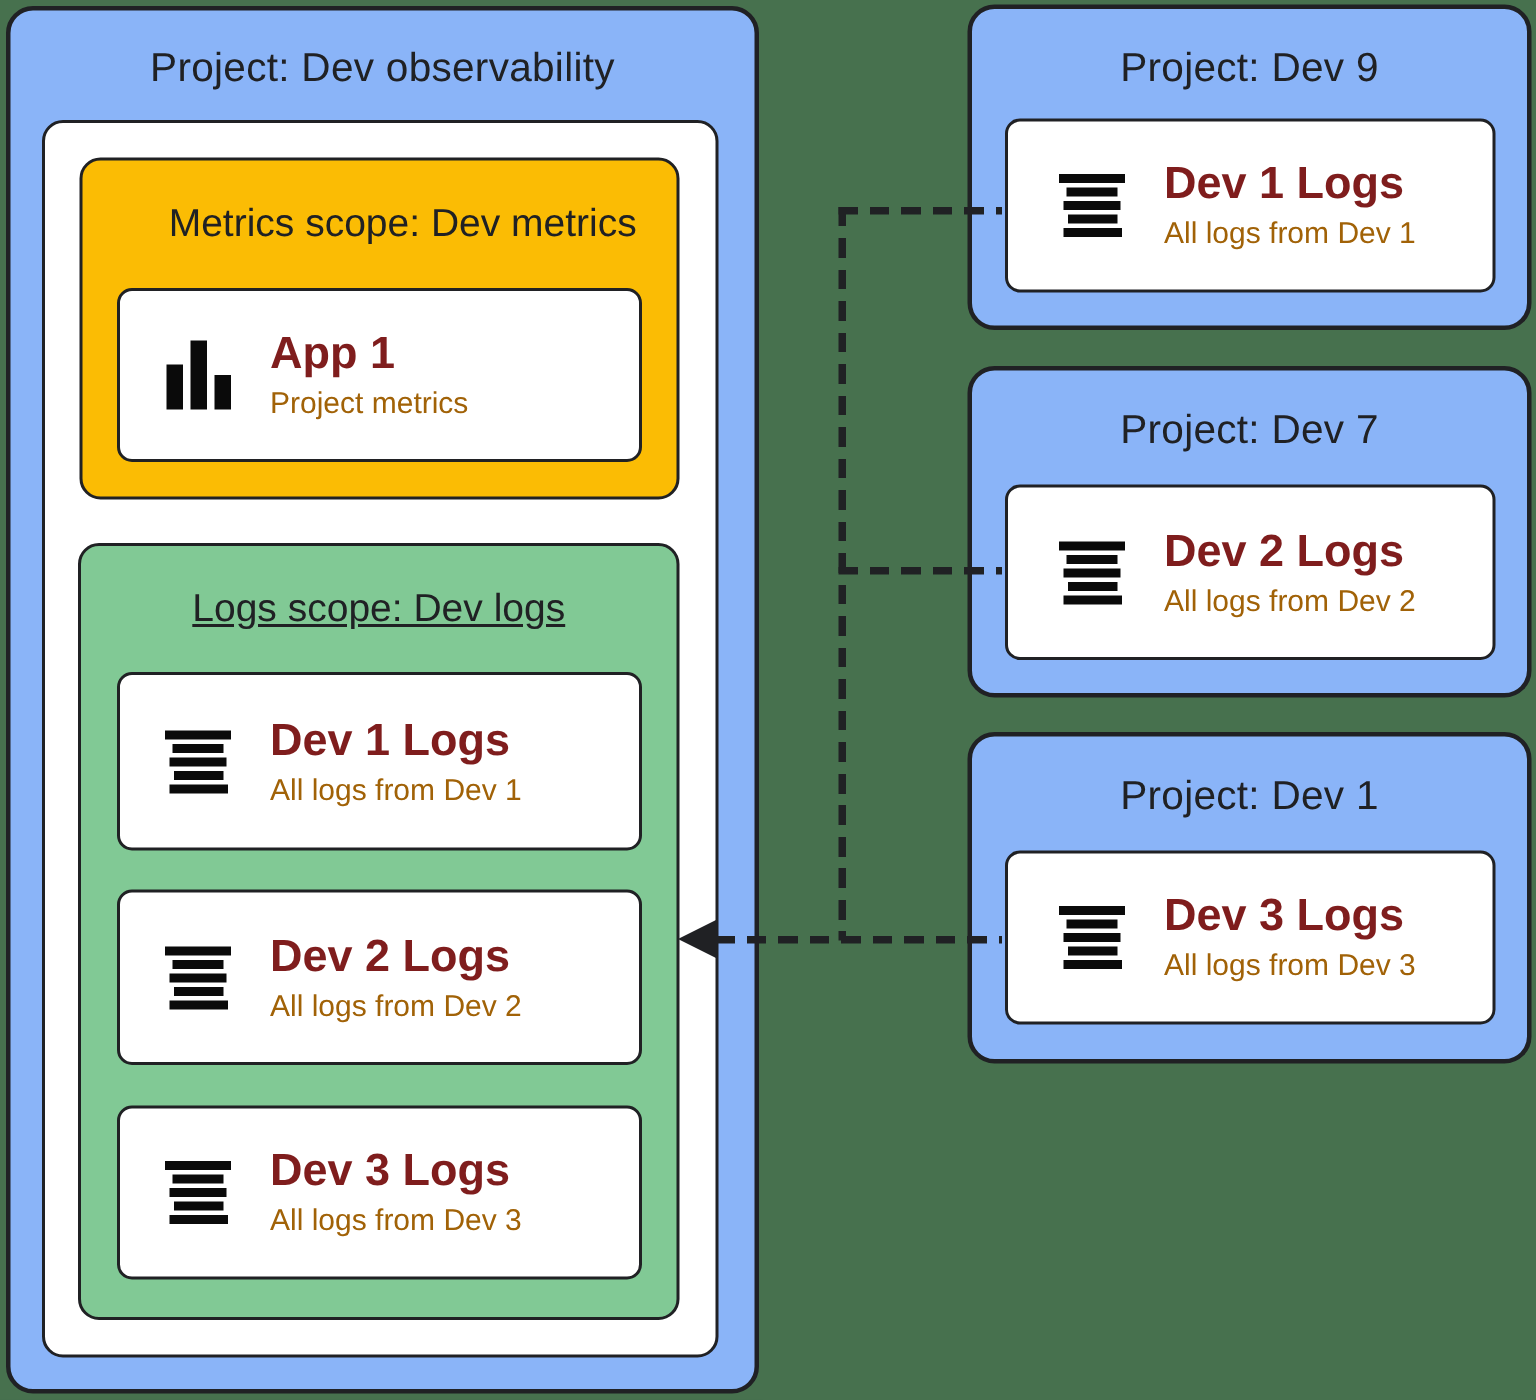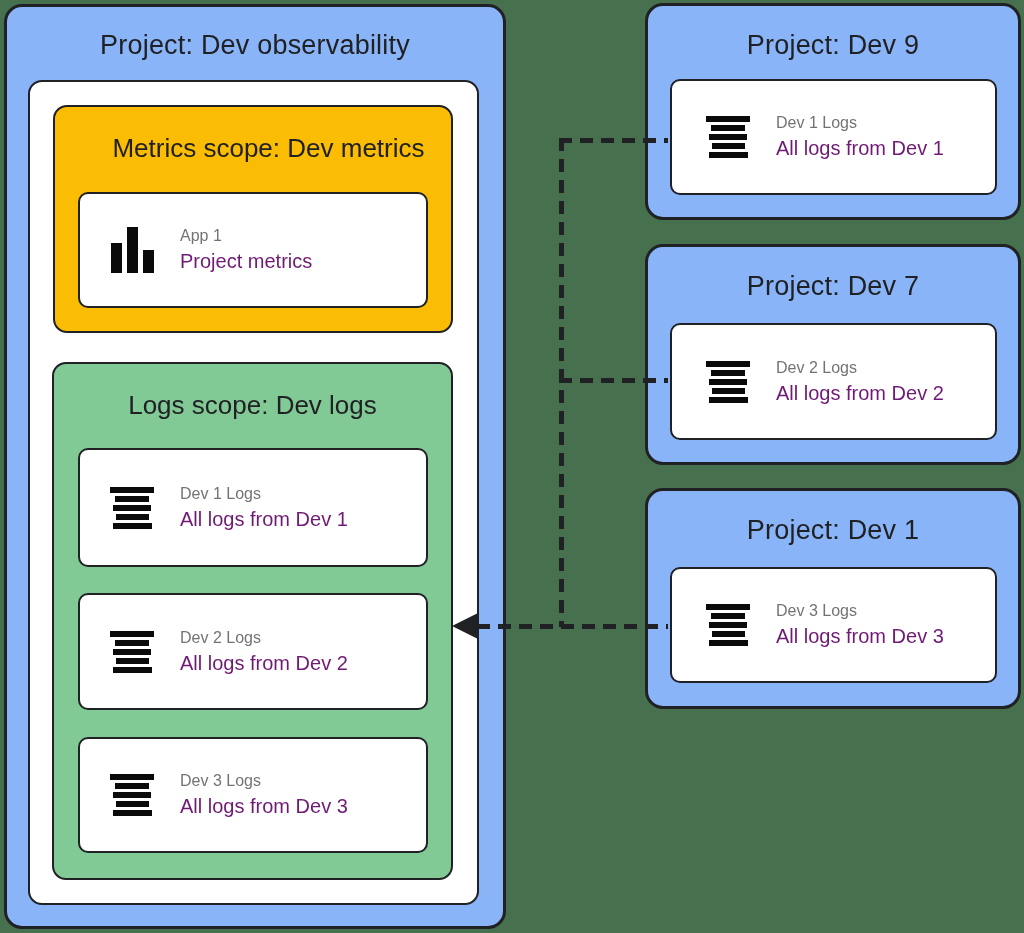--- a/index.html
+++ b/index.html
@@ -51,22 +51,22 @@
     background:#FFFFFF;
     border:2px solid #202124;
     border-radius:10px;
     display:flex;
     align-items:center;
     gap:26px;
     padding-left:30px;
   }
   .card.right-card { padding-left:34px; }
   .card-text { display:flex; flex-direction:column; gap:5px; }
-  .card-title { font-size:16px; font-weight:normal; color:#737373; }
-  .card-subtitle { font-size:20px; color:#701a75; }
+  .card-title { font-size:30px; font-weight:bold; color:#7f1d1d; }
+  .card-subtitle { font-size:20px; color:#a16207; }
 
   
   .logs-icon {
     width:44px; height:42px;
     display:flex; flex-direction:column;
     align-items:center; justify-content:space-between;
     flex:0 0 auto;
   }
   .logs-icon .bar { height:6px; background:#0a0a0a; }
   .logs-icon .bar:nth-child(1){ width:44px; }
@@ -104,21 +104,21 @@
   }
 
   
   .pos-main-blue   { left:4px;   top:4px;   width:502px; height:925px; }
   .pos-main-title  { padding-top:23px;text-align:center; }
   .pos-main-white  { left:28px;  top:80px;  width:451px; height:825px; }
   .pos-yellow      { left:53px;  top:105px; width:400px; height:228px; }
   .pos-yellow-title{ padding-top:26px;padding-left:31px; }
   .pos-app-card    { left:78px;  top:192px; width:350px; height:116px; }
   .pos-green       { left:52px;  top:362px; width:401px; height:518px; }
-  .pos-green-title { padding-top:26px; }
+  .pos-green-title { padding-top:26px;text-decoration:underline; }
   .pos-lcard1      { left:78px;  top:448px; width:350px; height:119px; }
   .pos-lcard2      { left:78px;  top:593px; width:350px; height:117px; }
   .pos-lcard3      { left:78px;  top:737px; width:350px; height:116px; }
 
   .pos-proj1       { left:645px; top:3px;   width:376px; height:217px; }
   .pos-proj2       { left:645px; top:244px; width:376px; height:221px; }
   .pos-proj3       { left:645px; top:488px; width:376px; height:221px; }
   .pos-right-title { padding-top:24px; }
   .pos-rcard1      { left:670px; top:79px;  width:327px; height:116px; }
   .pos-rcard2      { left:670px; top:323px; width:327px; height:117px; }

